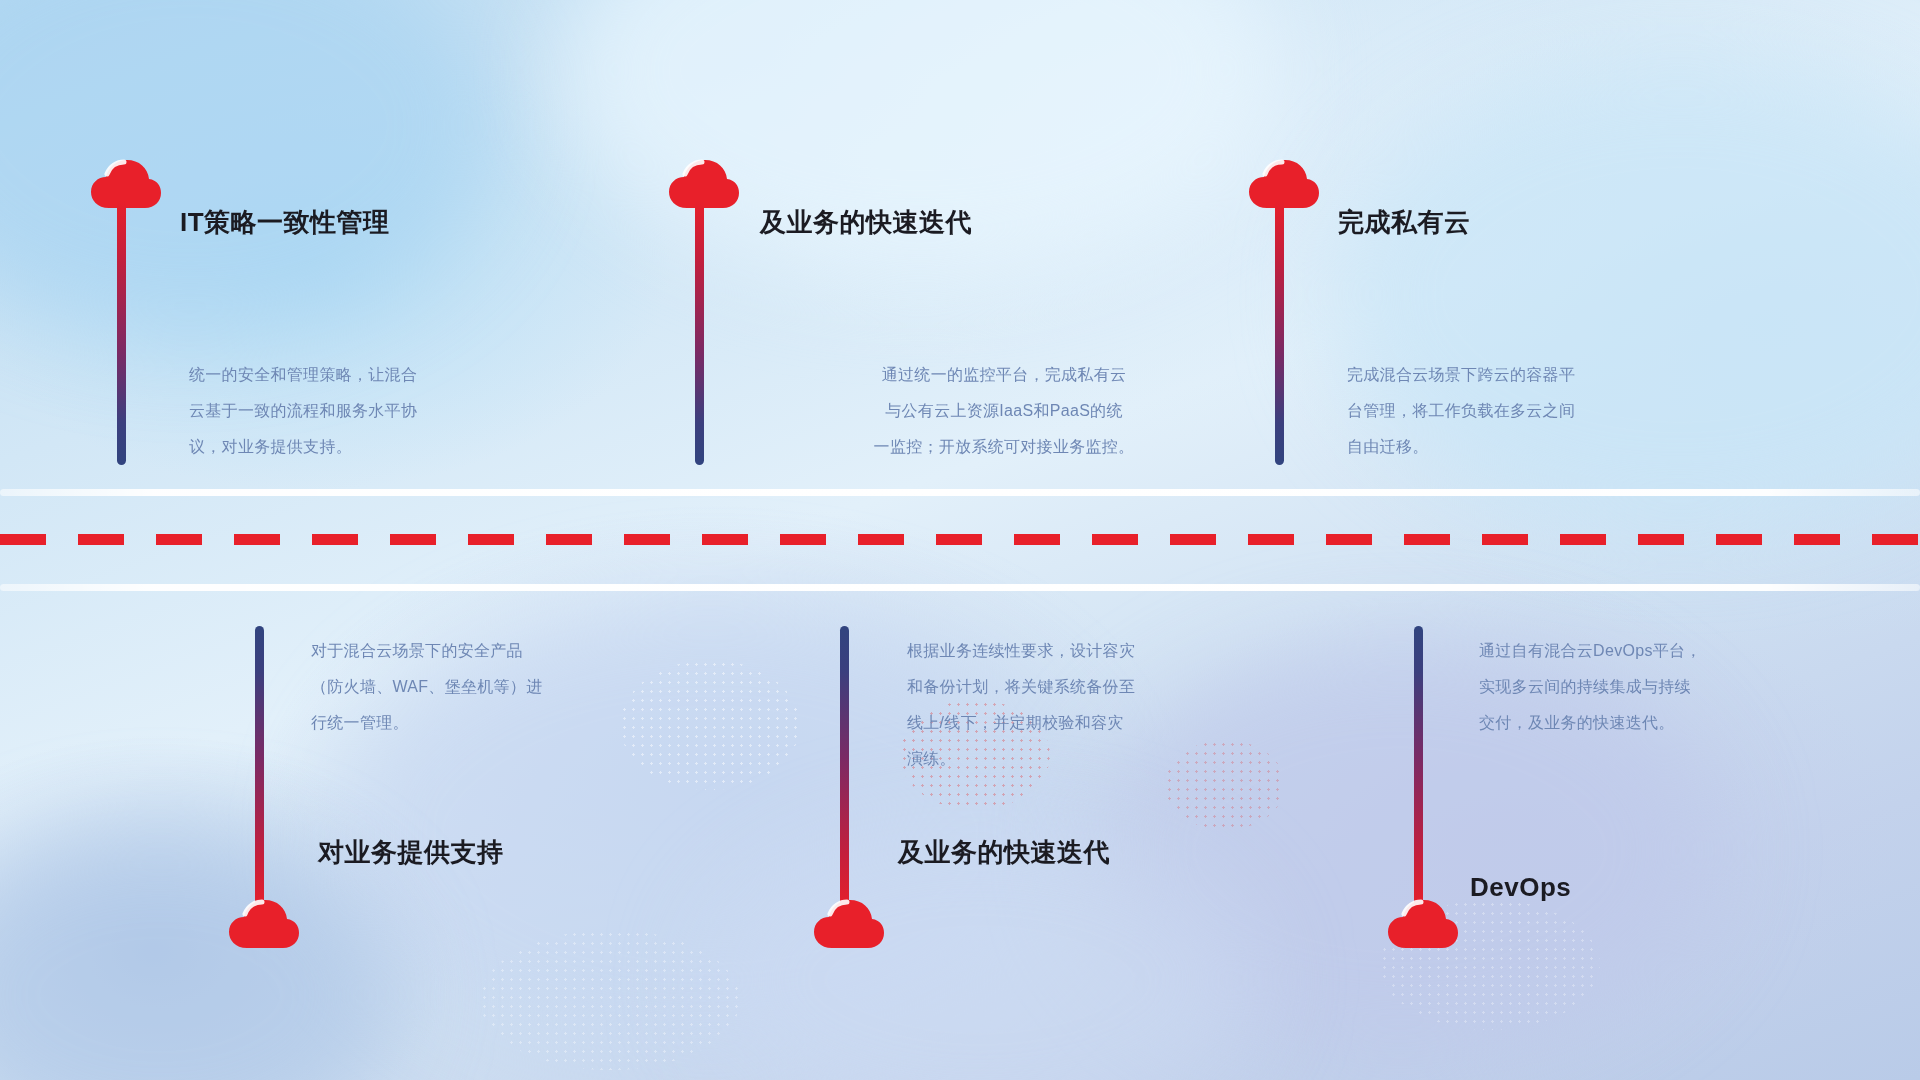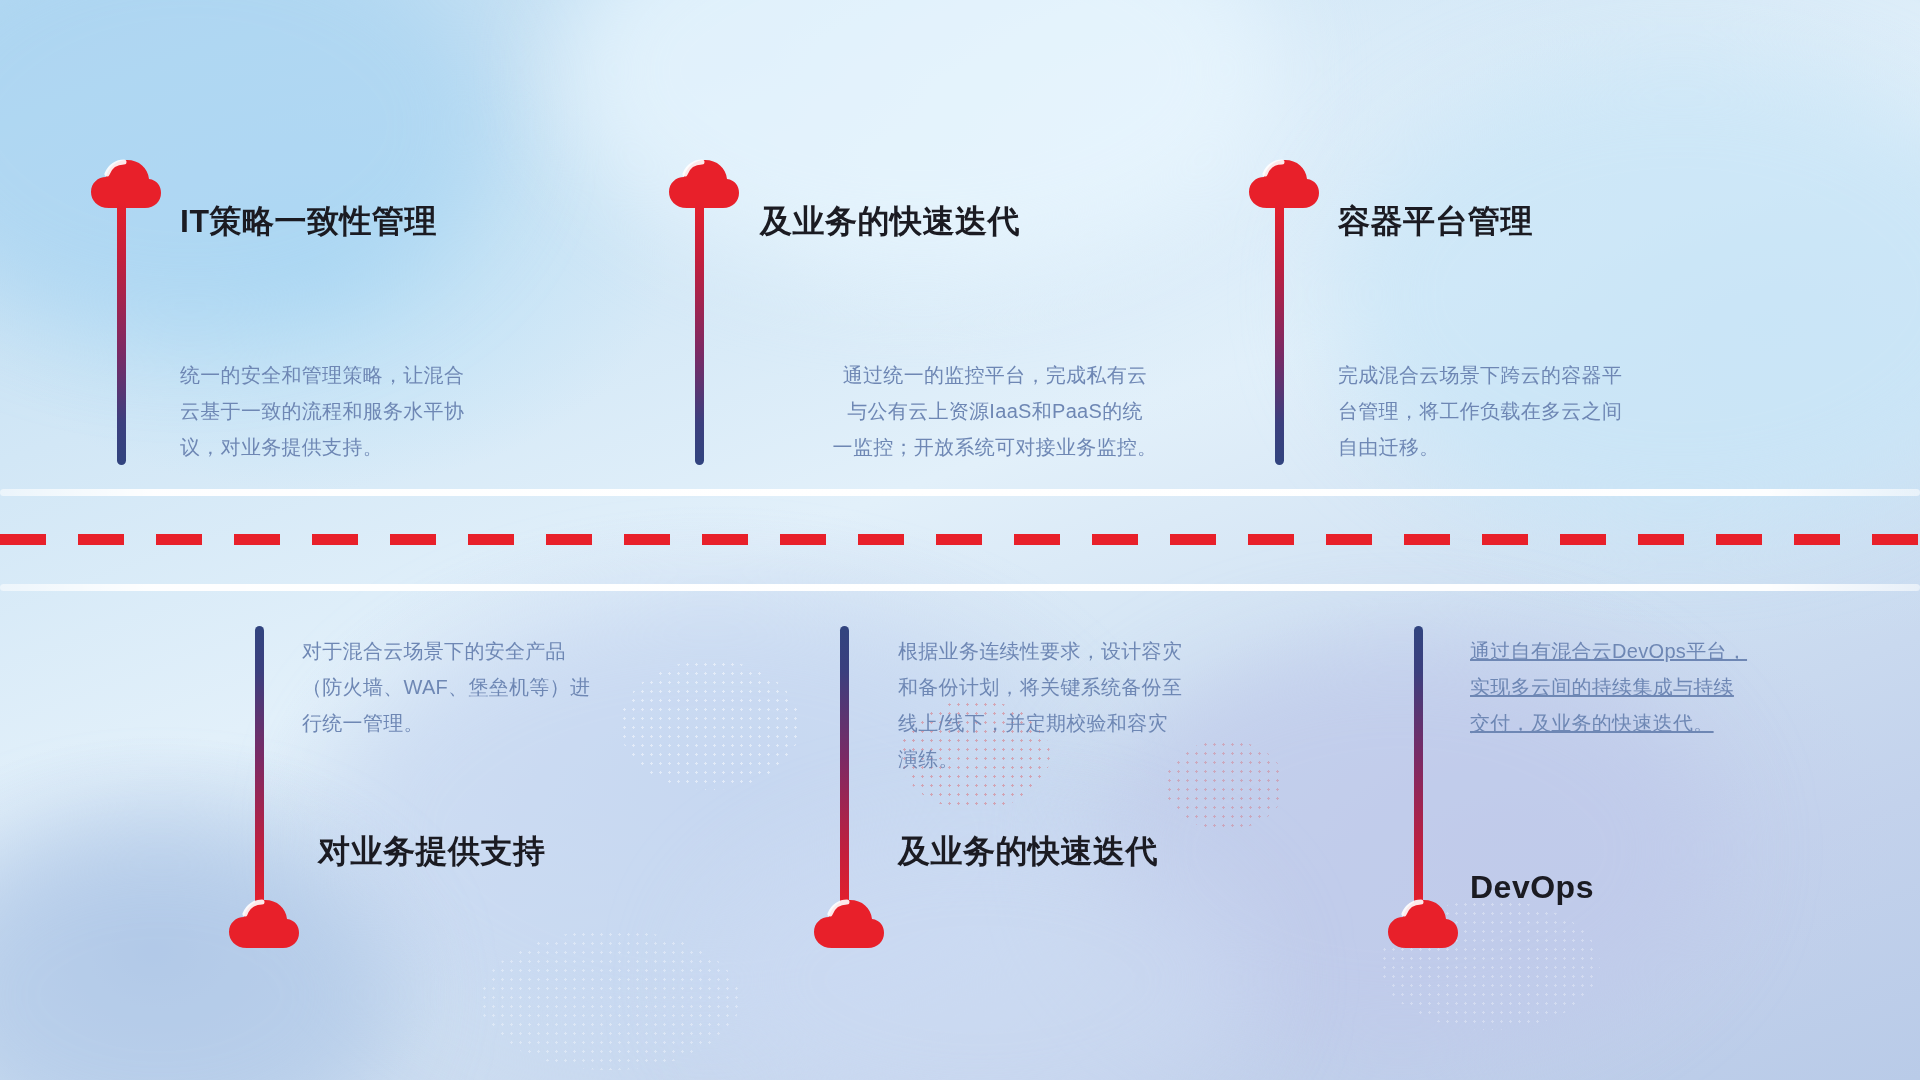--- a/index.html
+++ b/index.html
@@ -68,33 +68,34 @@
   }
   .bar.down  { background: linear-gradient(180deg, #e8202a 0%, #c41f3c 22%, #7a2a65 58%, #3b3f7e 84%, #31447f 100%); }
   .bar.up    { background: linear-gradient(180deg, #31447f 0%, #3b3f7e 16%, #7a2a65 46%, #c41f3c 80%, #e8202a 100%); }
 
   
   .cloud { position: absolute; width: 72px; height: 52px; }
   .cloud svg { display: block; width: 100%; height: 100%; }
 
   .title {
     position: absolute;
-    font-size: 32px;
+    font-size: 26px;
     font-weight: bold;
     color: #1b1b22;
     letter-spacing: .5px;
     white-space: nowrap;
   }
   .body {
     position: absolute;
-    font-size: 20px;
+    font-size: 16px;
     line-height: 36px;
     color: #6e87b4;
     white-space: pre-line;
     letter-spacing: .3px;
+    margin-left: 9px;
   }
 </style>
 </head>
 <body>
 
 <div id="bg"></div>
 
 <div id="bg-blobs">
   <div class="blob" style="left:-120px; top:-90px; width:620px; height:430px; background:rgba(160,208,240,.55);"></div>
   <div class="blob" style="left:560px; top:-140px; width:720px; height:420px; background:rgba(232,245,253,.75);"></div>
@@ -146,21 +147,21 @@
 </div>
 
 <div class="col">
   <div class="cloud" style="left:1248px; top:158px;">
     <svg viewBox="0 0 72 52" xmlns="http://www.w3.org/2000/svg">
       <path d="M19 50 C7 50 1 42 1 34 C1 25 8 19 16 19 C18 9 27 2 37 2 C49 2 58 10 59 21 C67 22 71 28 71 35 C71 43 65 50 55 50 Z" fill="#e8202a"></path>
       <path d="M17 16 C20 8 27 4 34 4" stroke="#ffffff" stroke-width="5" stroke-linecap="round" fill="none" opacity="0.9"></path>
     </svg>
   </div>
   <div class="bar down" style="left:1275px; top:200px; height:265px;"></div>
-  <div class="title" style="left:1338px; top:222px; transform:translateY(-50%);">容器平台管理</div>
+  <div class="title" style="left:1338px; top:222px; transform:translateY(-50%);">完成私有云</div>
   <div class="body" style="left:1338px; top:357px; width:440px;">完成混合云场景下跨云的容器平
 台管理，将工作负载在多云之间
 自由迁移。</div>
 </div>
 
 <div class="col">
   <div class="body" style="left:302px; top:633px; width:440px;">对于混合云场景下的安全产品
 （防火墙、WAF、堡垒机等）进
 行统一管理。</div>
   <div class="bar up" style="left:255px; top:626px; height:285px;"></div>
@@ -182,21 +183,21 @@
   <div class="title" style="left:898px; top:852px; transform:translateY(-50%);">及业务的快速迭代</div>
   <div class="cloud" style="left:813px; top:898px;">
     <svg viewBox="0 0 72 52" xmlns="http://www.w3.org/2000/svg">
       <path d="M19 50 C7 50 1 42 1 34 C1 25 8 19 16 19 C18 9 27 2 37 2 C49 2 58 10 59 21 C67 22 71 28 71 35 C71 43 65 50 55 50 Z" fill="#e8202a"></path>
       <path d="M17 16 C20 8 27 4 34 4" stroke="#ffffff" stroke-width="5" stroke-linecap="round" fill="none" opacity="0.9"></path>
     </svg>
   </div>
 </div>
 
 <div class="col">
-  <div class="body" style="left:1470px; top:633px; width:440px;text-decoration:underline;">通过自有混合云DevOps平台，
+  <div class="body" style="left:1470px; top:633px; width:440px;">通过自有混合云DevOps平台，
 实现多云间的持续集成与持续
 交付，及业务的快速迭代。</div>
   <div class="bar up" style="left:1414px; top:626px; height:285px;"></div>
   <div class="title" style="left:1470px; top:852px; transform:translateY(-50%);margin-top:35px;">DevOps</div>
   <div class="cloud" style="left:1387px; top:898px;">
     <svg viewBox="0 0 72 52" xmlns="http://www.w3.org/2000/svg">
       <path d="M19 50 C7 50 1 42 1 34 C1 25 8 19 16 19 C18 9 27 2 37 2 C49 2 58 10 59 21 C67 22 71 28 71 35 C71 43 65 50 55 50 Z" fill="#e8202a"></path>
       <path d="M17 16 C20 8 27 4 34 4" stroke="#ffffff" stroke-width="5" stroke-linecap="round" fill="none" opacity="0.9"></path>
     </svg>
   </div>

